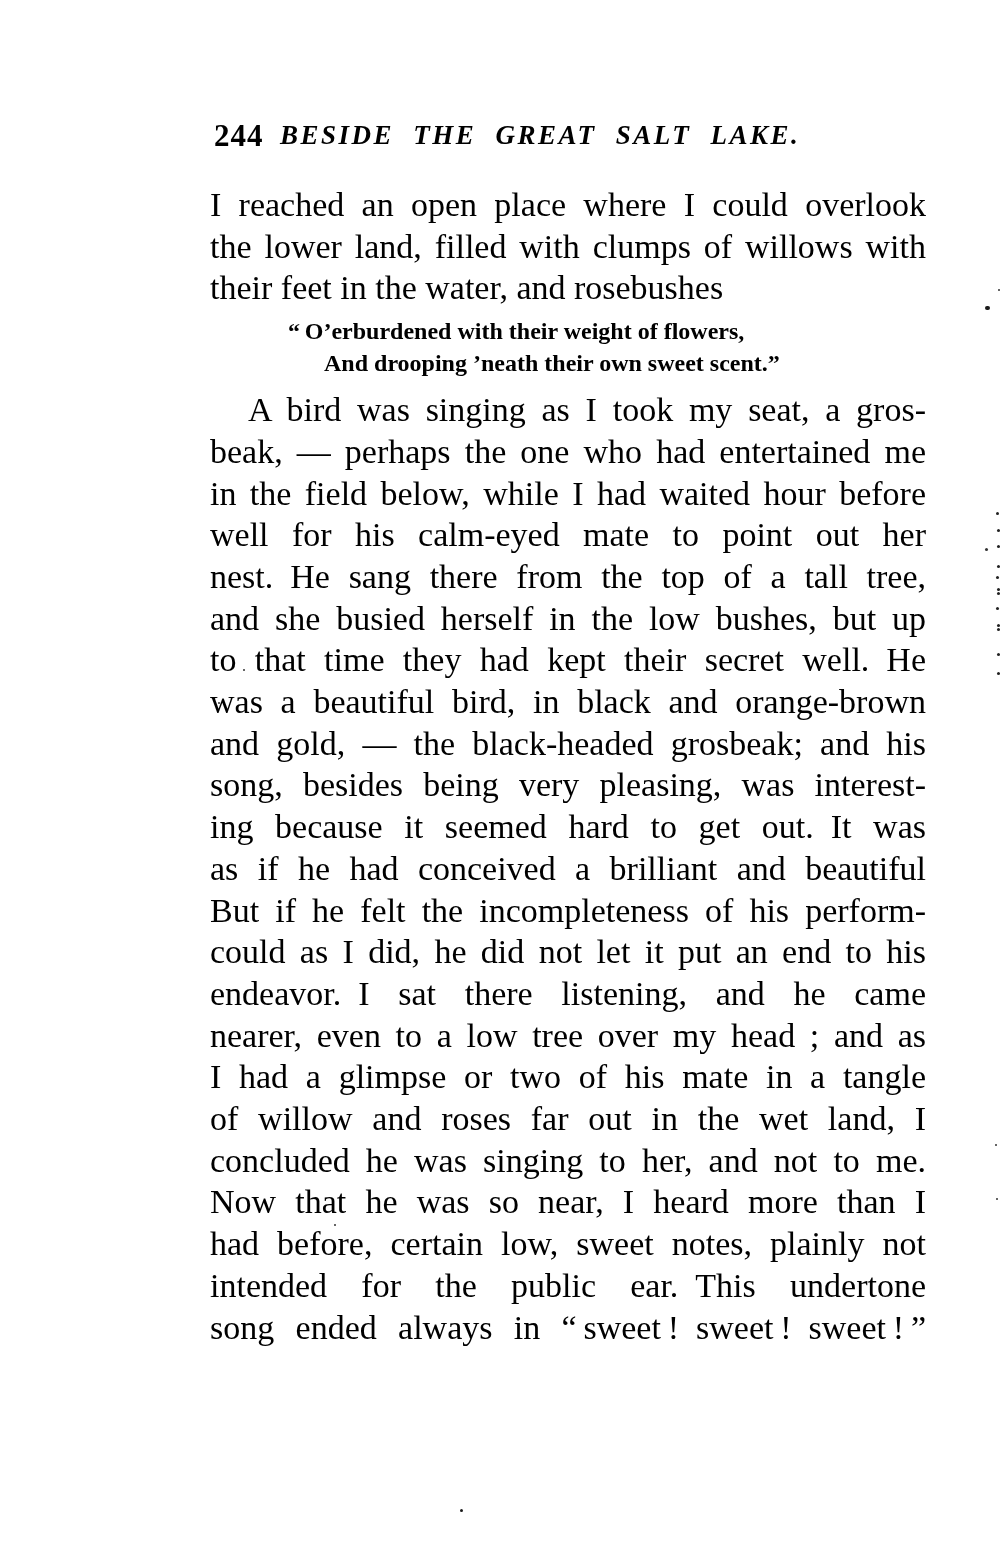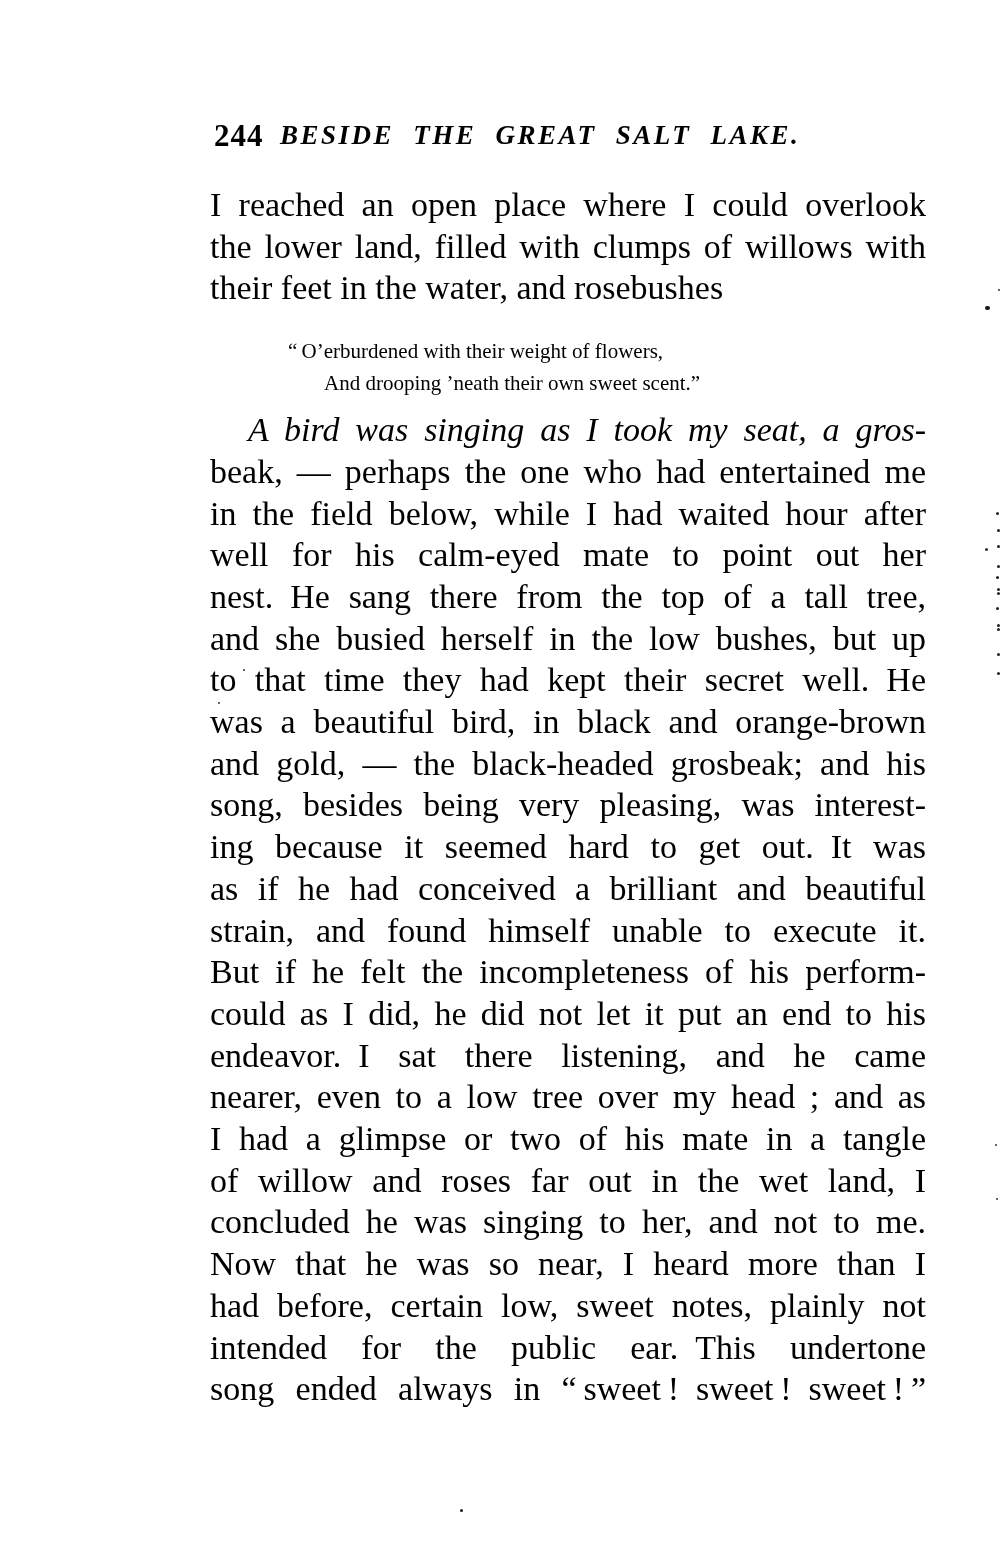--- a/index.html
+++ b/index.html
@@ -33,24 +33,24 @@
     word-spacing: 10px;
     white-space: nowrap;
   }
 
   
   .para { font-size: 34px; line-height: 41.7px; }
   .para .line { text-align: justify; text-align-last: justify; }
   .p1 { margin-top: 26px; }
   .p1 .line:last-child { text-align-last: left; }
   .p2 { margin-top: 10px; }
-  .p2 .line:first-child { text-indent: 38px; font-style: italic; }
+  .p2 .line:first-child { text-indent: 38px; }
 
   
-  .verse { margin-top: 26px; font-size: 21px; line-height: 32px; font-weight: normal; }
+  .verse { margin-top: 6px; font-size: 24px; line-height: 32px; font-weight: bold; }
   .verse .line { text-align: left; white-space: nowrap; }
   .verse .line:nth-child(1) { margin-left: 78px; }
   .verse .line:nth-child(2) { margin-left: 114px; }
 
   
   .speck {
     position: absolute; background: #1a1a1a; border-radius: 50%;
     width: 3px; height: 3px;
   }
   .speck.s2 { width: 2px; height: 2px; background: #333; }
@@ -82,31 +82,30 @@
       </div>
 
     <div class="verse">
         <div class="line">“ O’erburdened with their weight of flowers,</div>
         <div class="line">And drooping ’neath their own sweet scent.”</div>
       </div>
 
     <div class="para p2">
         <div class="line">A bird was singing as I took my seat, a gros-</div>
         <div class="line">beak, — perhaps the one who had entertained me</div>
-        <div class="line">in the field below, while I had waited hour after</div>
+        <div class="line">in the field below, while I had waited hour before</div>
         <div class="line">well for his calm-eyed mate to point out her</div>
         <div class="line">nest. He sang there from the top of a tall tree,</div>
         <div class="line">and she busied herself in the low bushes, but up</div>
         <div class="line">to that time they had kept their secret well. He</div>
         <div class="line">was a beautiful bird, in black and orange-brown</div>
         <div class="line">and gold, — the black-headed grosbeak; and his</div>
         <div class="line">song, besides being very pleasing, was interest-</div>
         <div class="line">ing because it seemed hard to get out. It was</div>
         <div class="line">as if he had conceived a brilliant and beautiful</div>
-        <div class="line">strain, and found himself unable to execute it.</div>
         <div class="line">But if he felt the incompleteness of his perform-</div>
         <div class="line">could as I did, he did not let it put an end to his</div>
         <div class="line">endeavor. I sat there listening, and he came</div>
         <div class="line">nearer, even to a low tree over my head ; and as</div>
         <div class="line">I had a glimpse or two of his mate in a tangle</div>
         <div class="line">of willow and roses far out in the wet land, I</div>
         <div class="line">concluded he was singing to her, and not to me.</div>
         <div class="line">Now that he was so near, I heard more than I</div>
         <div class="line">had before, certain low, sweet notes, plainly not</div>
         <div class="line">intended for the public ear. This undertone</div>

